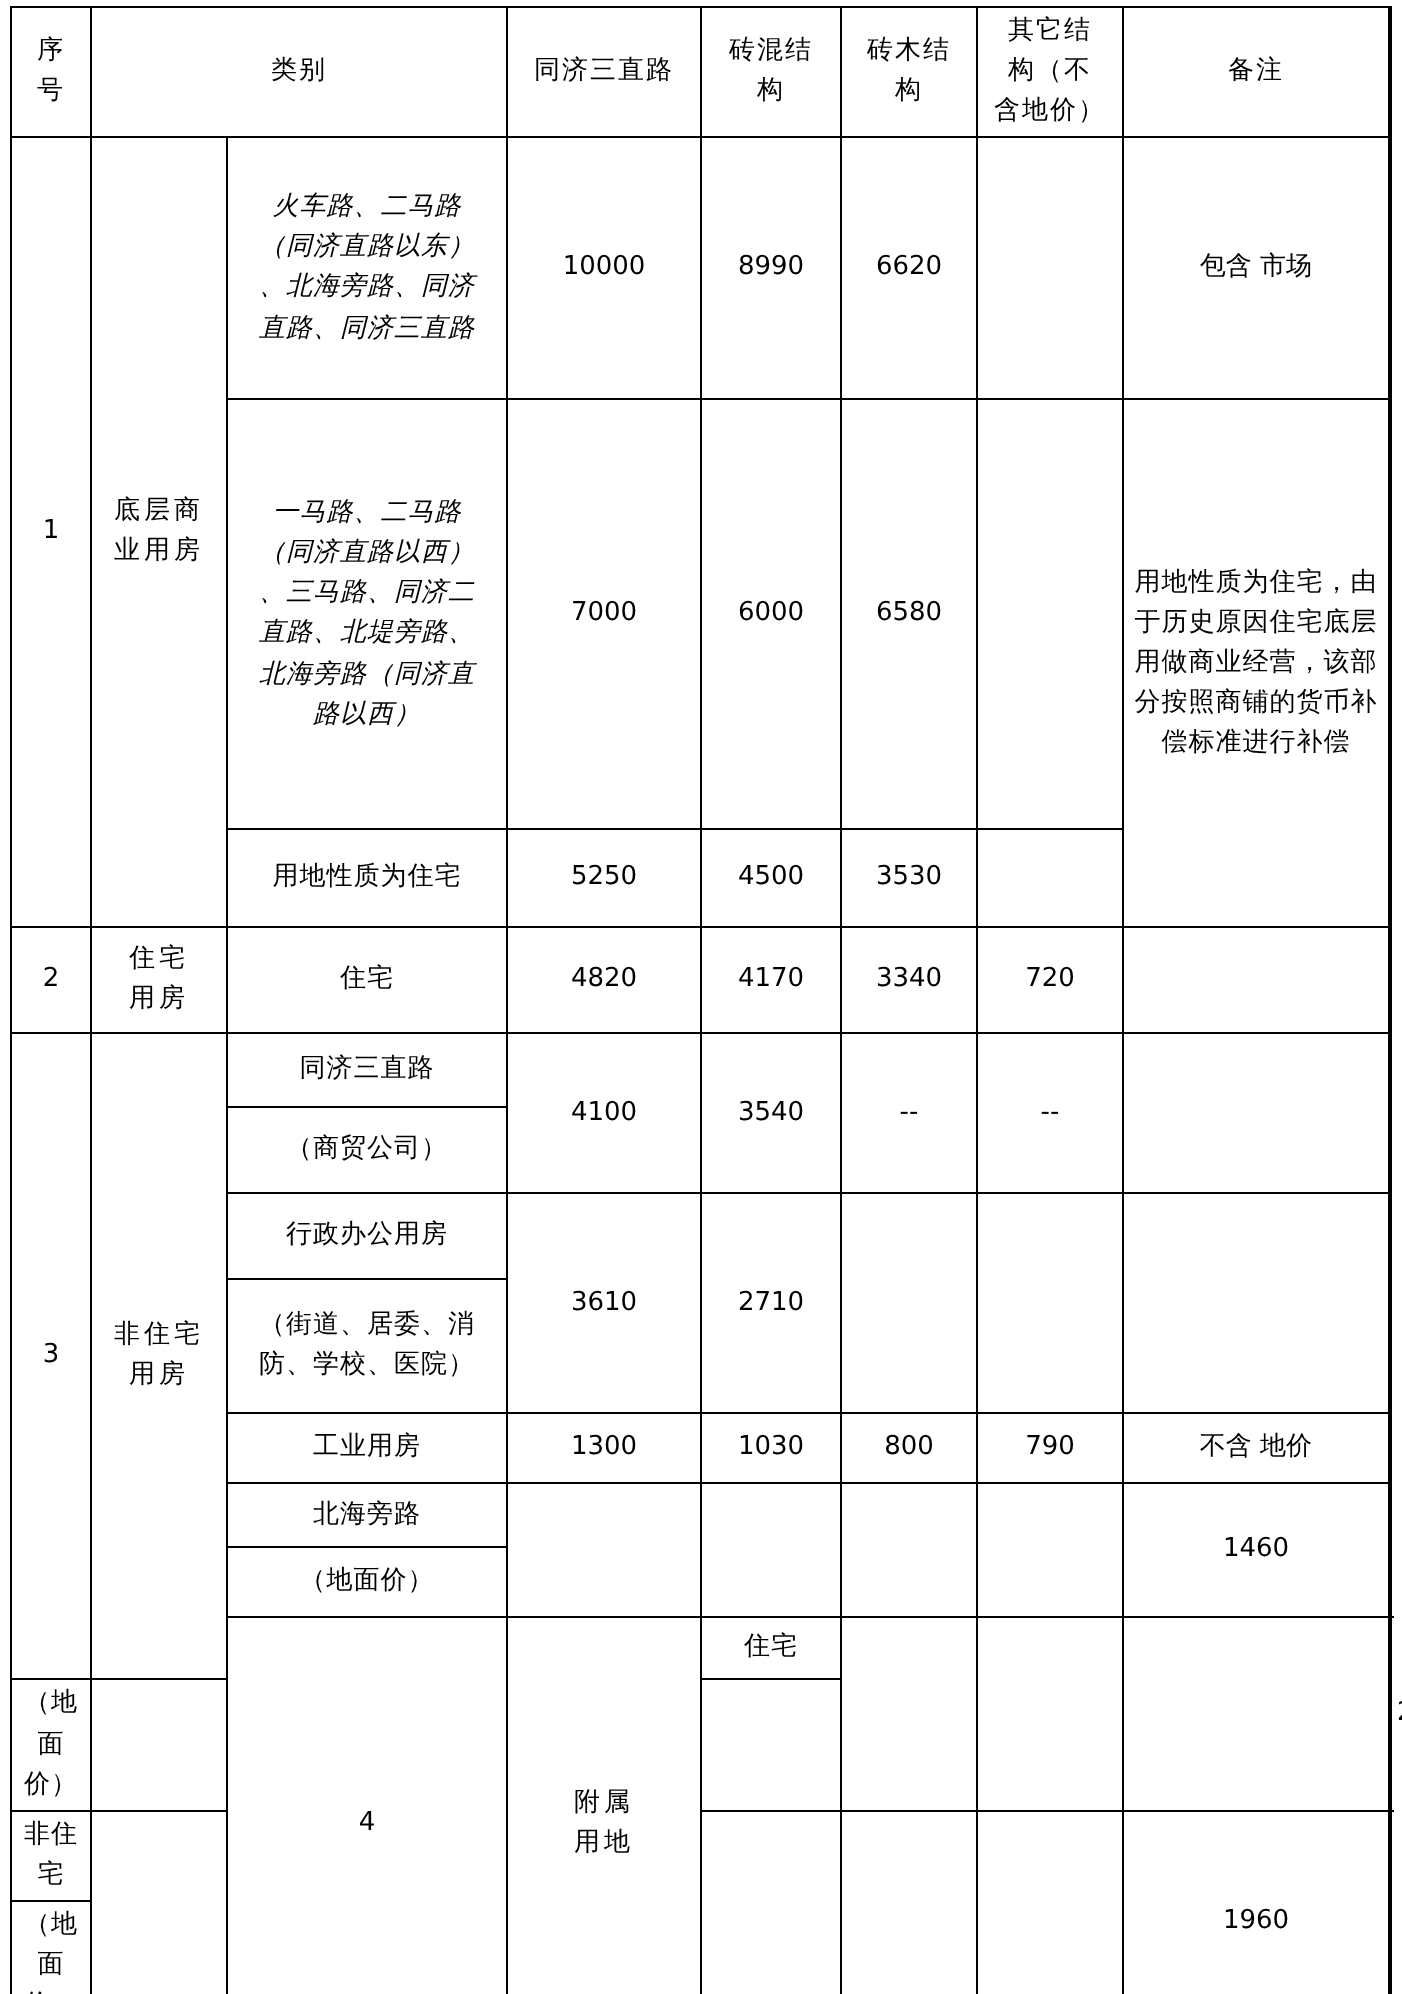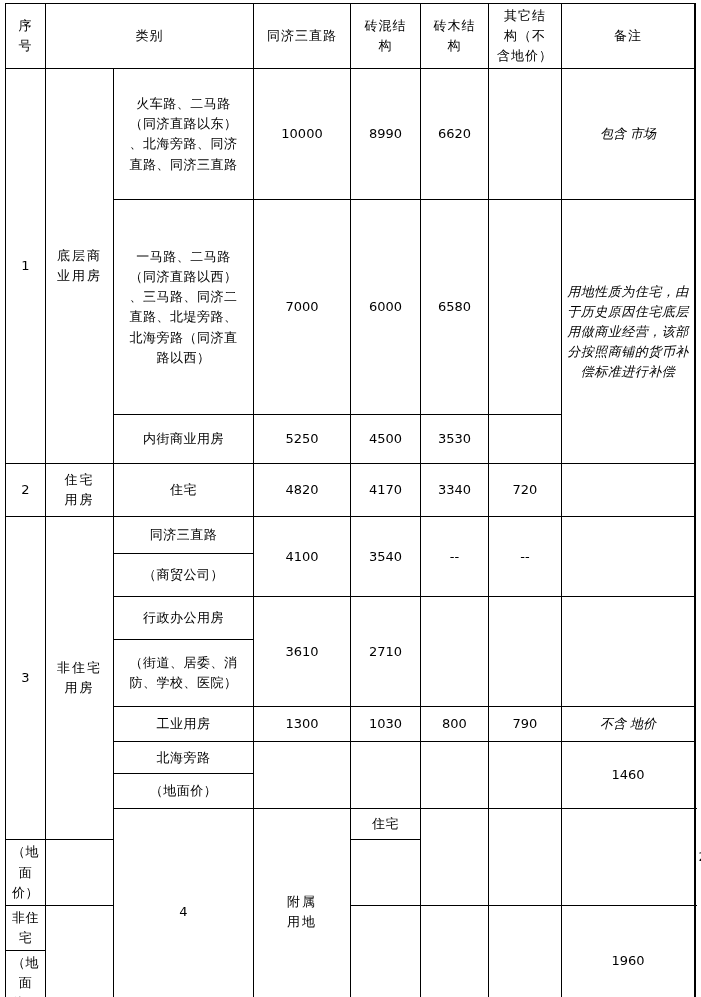--- a/index.html
+++ b/index.html
@@ -52,32 +52,31 @@
     line-height: 1.75;
     letter-spacing: 0.5px;
   }
   .num {
     font-size: 13.5px;
   }
   .remark {
     font-size: 12.5px;
     line-height: 1.75;
     letter-spacing: 0.5px;
-    font-style: italic;
   }
   .remark-sp {
     font-size: 13px;
     letter-spacing: 0px;
-    font-style: italic;
   }
   .hdr-two {
     line-height: 1.35;
   }
   .pad-cell {
     padding: 6px 4px;
+    font-style: italic;
   }
 </style>
 </head>
 <body>
 
 <div id="sheet">
   <table class="grid">
     <colgroup>
       <col style="width:40px">
       <col style="width:68px">
@@ -126,21 +125,21 @@
 直路、北堤旁路、
 北海旁路（同济直
 路以西）</span></td>
       <td class="num"><span>7000</span></td>
       <td class="num"><span>6000</span></td>
       <td class="num"><span>6580</span></td>
       <td class="num"><span></span></td>
       <td rowspan="2" class="remark"><span>用地性质为住宅，由于历史原因住宅底层用做商业经营，该部分按照商铺的货币补偿标准进行补偿</span></td>
     </tr>
     <tr>
-      <td class="catsub" style="height:44px"><span>内街商业用房</span></td>
+      <td class="catsub" style="height:44px"><span>用地性质为住宅</span></td>
       <td class="num"><span>5250</span></td>
       <td class="num"><span>4500</span></td>
       <td class="num"><span>3530</span></td>
       <td class="num"><span></span></td>
     </tr>
 
     <tr>
       <td class="seq"><span>2</span></td>
       <td class="catmain"><span style="white-space:pre-line">住宅
 用房</span></td>

